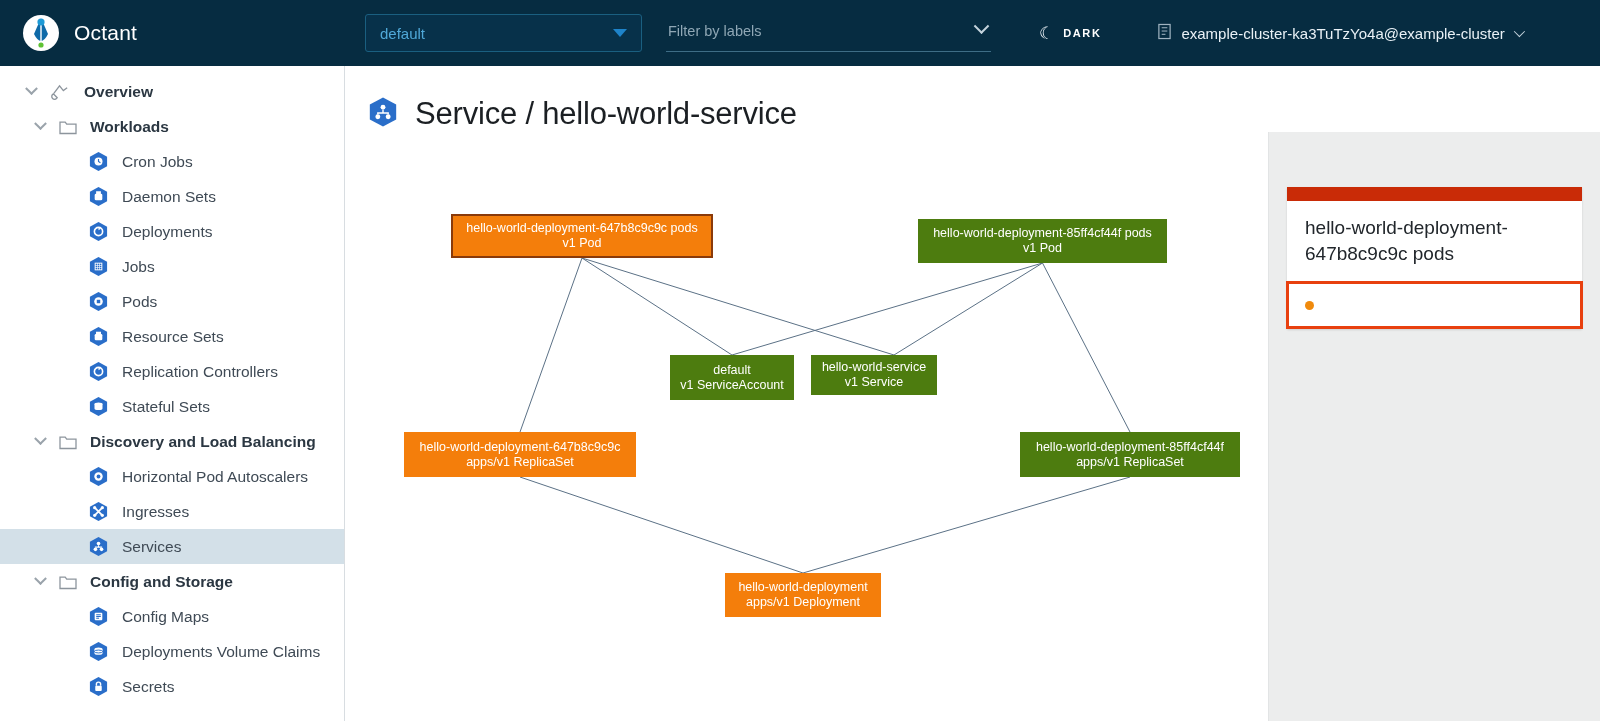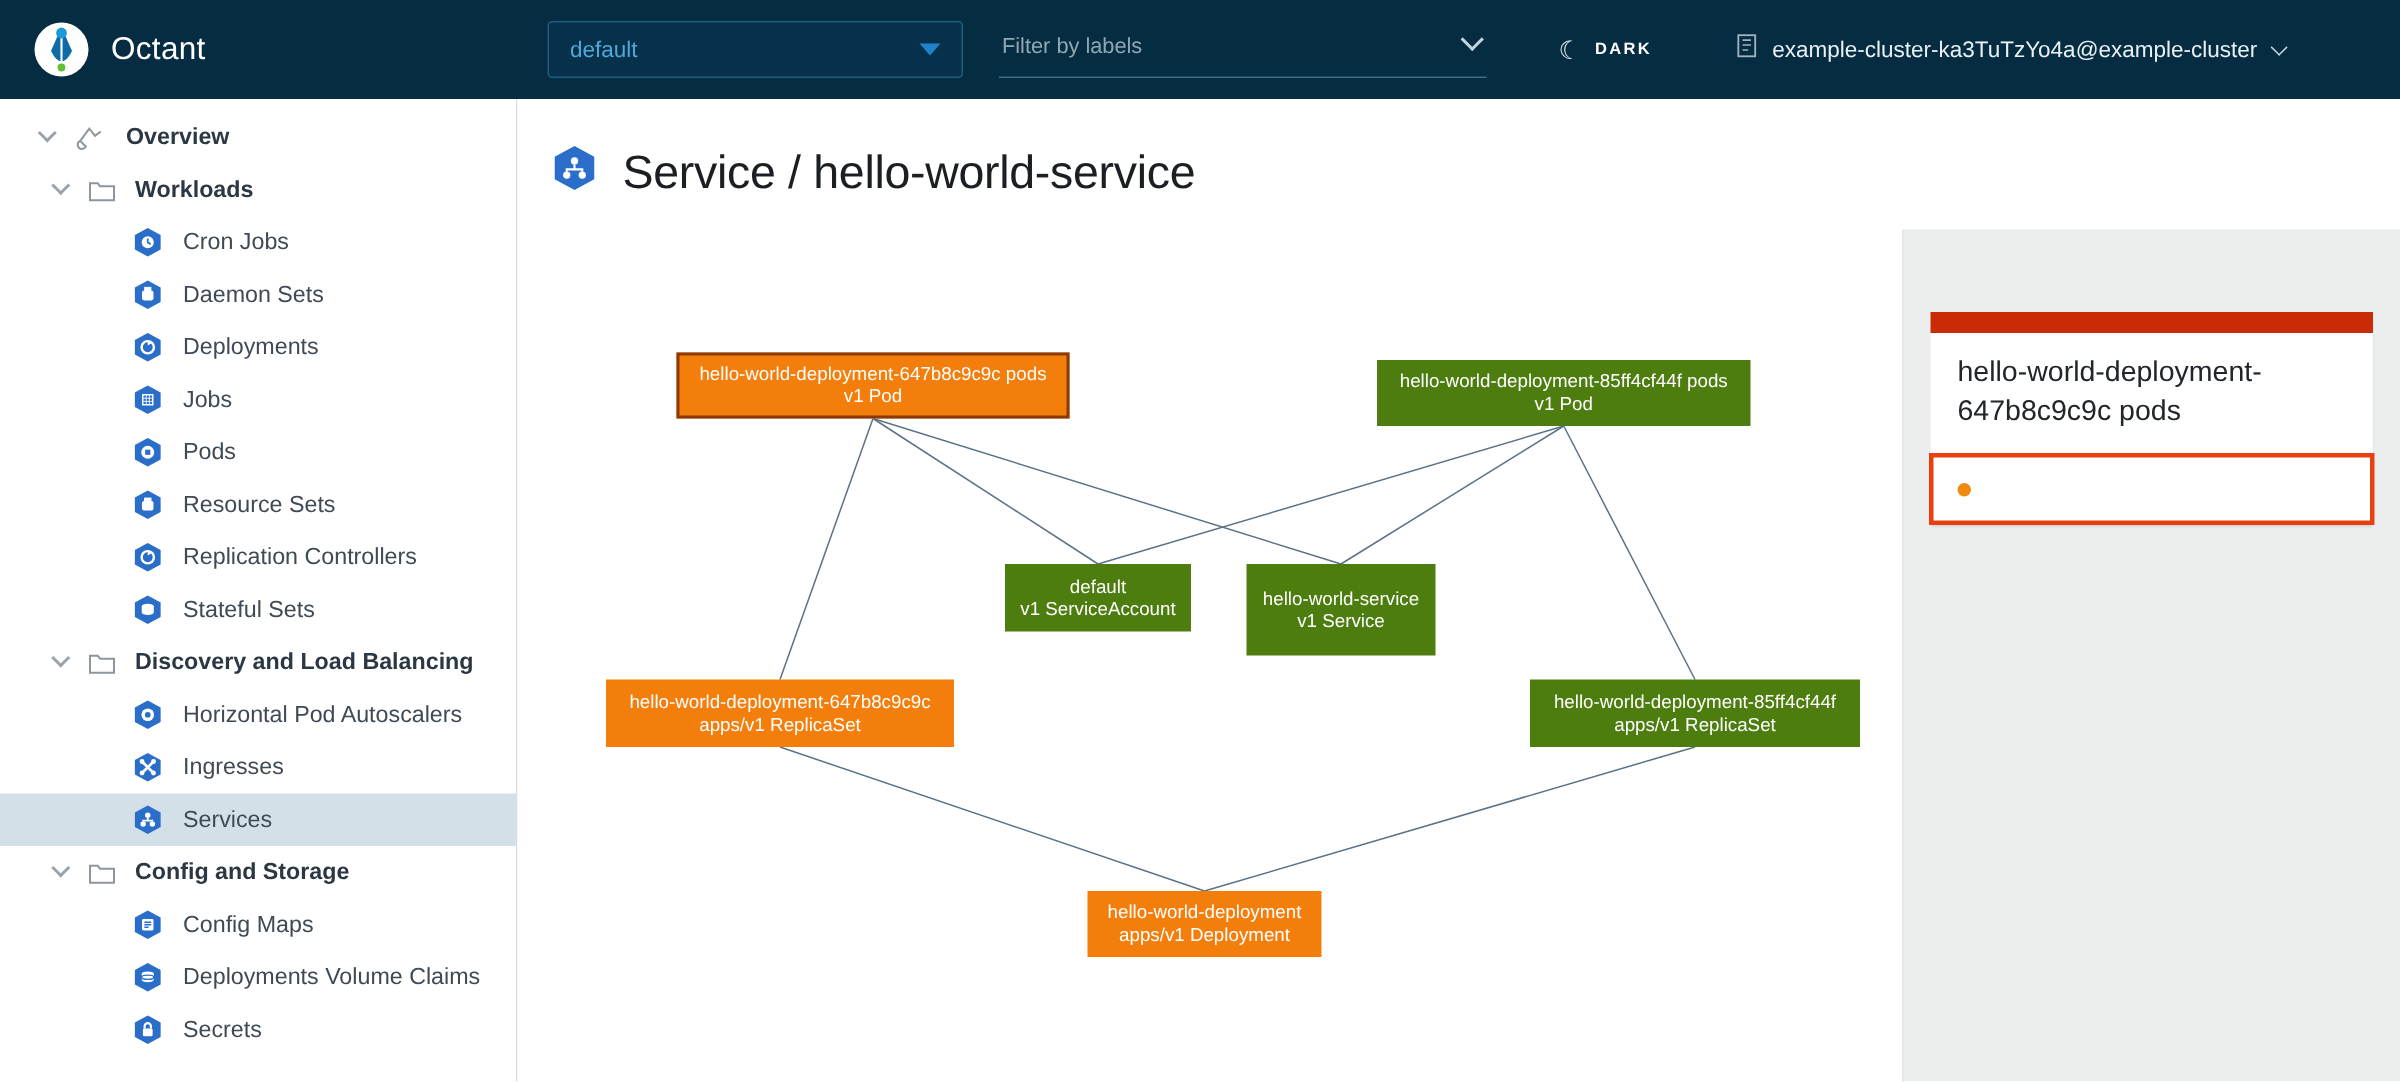--- a/index.html
+++ b/index.html
@@ -116,21 +116,21 @@
   .folder-ico { width: 18px; height: 16px; margin-right: 13px; flex: 0 0 18px; }
   .nav-label { white-space: nowrap; }
 
   
   .main {
     flex: 1; min-width: 0;
     background: #ffffff;
     display: flex; flex-direction: column;
     padding: 30px 0 0 22px;
   }
-  .page-title-row { display: flex; align-items: flex-end; gap: 16px; margin-bottom: 20px; }
+  .page-title-row { display: flex; align-items: flex-start; gap: 16px; }
   .page-title { font-size: 31px; font-weight: 400; color: #1b1f23; letter-spacing: -.2px; }
 
   .tabs {
     display: flex; align-items: flex-end; gap: 0;
     border-bottom: 1px solid #d4d9dd;
     height: 36px;
     width: calc(100% - 22px);
   }
   .tab {
     font-size: 15.5px; color: #72797f;
@@ -470,21 +470,21 @@
               <div class="l2">v1 Pod</div>
             </div>
             <div class="node green" style="left: 551px; top: 87px; width: 249px; height: 44px;">
               <div>hello-world-deployment-85ff4cf44f pods</div>
               <div class="l2">v1 Pod</div>
             </div>
             <div class="node green" style="left: 303px; top: 223px; width: 124px; height: 45px;">
               <div>default</div>
               <div class="l2">v1 ServiceAccount</div>
             </div>
-            <div class="node green" style="left: 464px; top: 223px; width: 126px; height: 61px;">
+            <div class="node green" style="left: 444px; top: 223px; width: 126px; height: 40px;">
               <div>hello-world-service</div>
               <div class="l2">v1 Service</div>
             </div>
             <div class="node orange" style="left: 37px; top: 300px; width: 232px; height: 45px;">
               <div>hello-world-deployment-647b8c9c9c</div>
               <div class="l2">apps/v1 ReplicaSet</div>
             </div>
             <div class="node green" style="left: 653px; top: 300px; width: 220px; height: 45px;">
               <div>hello-world-deployment-85ff4cf44f</div>
               <div class="l2">apps/v1 ReplicaSet</div>

